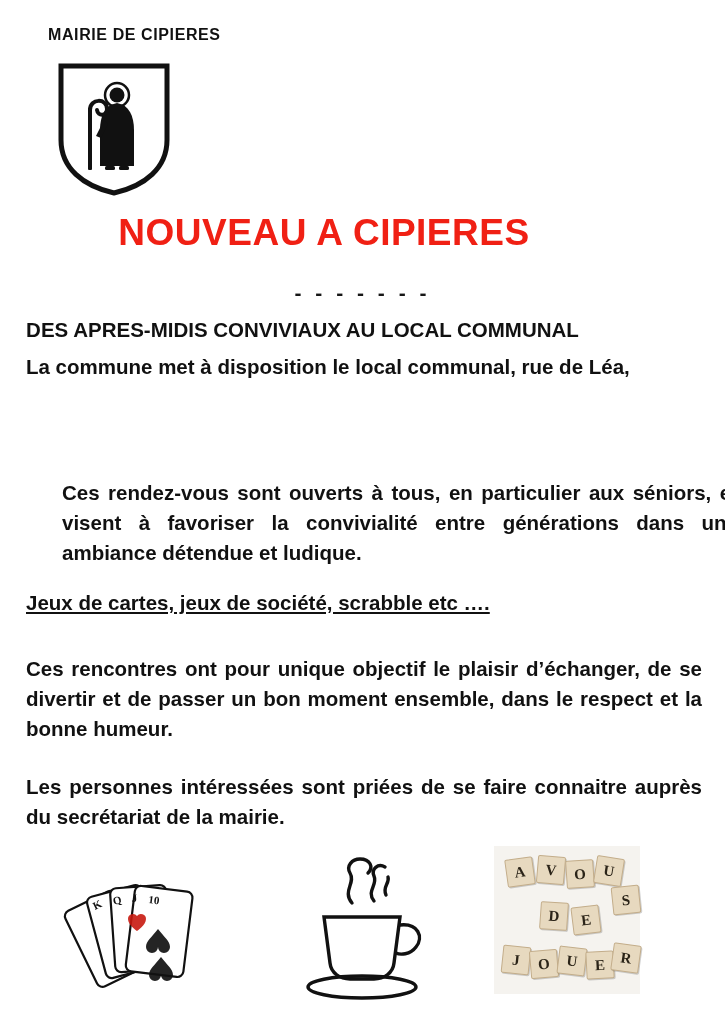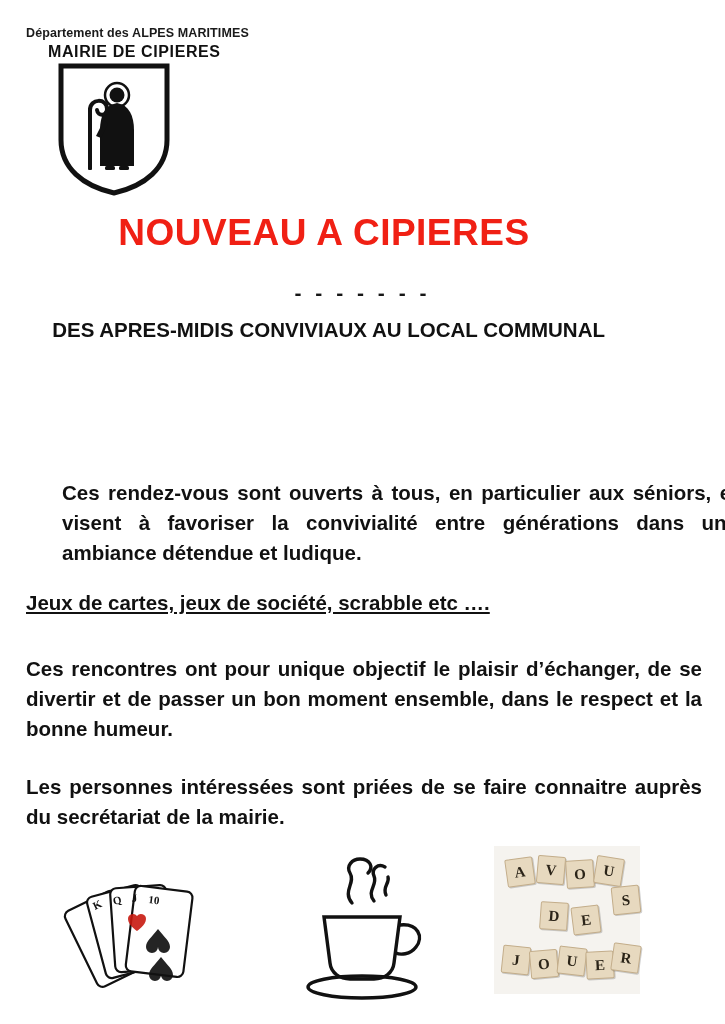--- a/index.html
+++ b/index.html
@@ -71,21 +71,21 @@
     font-size: 21px;
     font-weight: 700;
     letter-spacing: 4px;
     color: #161616;
   }
   .subtitle {
     position: absolute;
     top: 318px;
     left: 0;
     width: 605px;
-    text-align: right;
+    text-align: center;
     font-size: 20.5px;
     font-weight: 700;
     color: #111111;
   }
 
   
   .body-block {
     position: absolute;
     left: 26px;
     width: 676px;
@@ -137,21 +137,20 @@
     font-weight: 700;
     display: flex;
     align-items: center;
     justify-content: center;
   }
 </style>
 </head>
 <body>
 
 <div class="header">
-  <div class="dept-line">Département des ALPES MARITIMES</div>
   <div class="mairie-line">MAIRIE DE CIPIERES</div>
 </div>
 
 <div class="blason-wrap">
   <svg width="118" height="135" viewBox="0 0 118 135" xmlns="http://www.w3.org/2000/svg">
     <path d="M6 4 H112 V78 C112 106 90 124 59 131 C28 124 6 106 6 78 Z" fill="#ffffff" stroke="#111111" stroke-width="5"></path>
 
     <g fill="#111111">
 
       <circle cx="62" cy="33" r="12" fill="none" stroke="#111111" stroke-width="2.5"></circle>
@@ -169,20 +168,21 @@
       <rect x="64" y="104" width="10" height="4" rx="1.5"></rect>
     </g>
   </svg>
 </div>
 
 <div class="main-title">NOUVEAU A CIPIERES</div>
 <div class="dash-sep">- - - - - - -</div>
 <div class="subtitle">DES APRES-MIDIS CONVIVIAUX AU LOCAL COMMUNAL</div>
 
 <div class="body-block p1">
+  <p>La commune met à disposition le local communal, rue de Léa,</p>
 </div>
 
 <div class="body-block p2 just">Ces rendez-vous sont ouverts à tous, en particulier aux séniors, et visent à favoriser la convivialité entre générations dans une ambiance détendue et ludique.</div>
 
 <div class="body-block p3">Jeux de cartes, jeux de société, scrabble etc ….</div>
 
 <div class="body-block p4 just">Ces rencontres ont pour unique objectif le plaisir d’échanger, de se divertir et de passer un bon moment ensemble, dans le respect et la bonne humeur.</div>
 
 <div class="body-block p5 just">Les personnes intéressées sont priées de se faire connaitre auprès du secrétariat de la mairie.</div>
 

